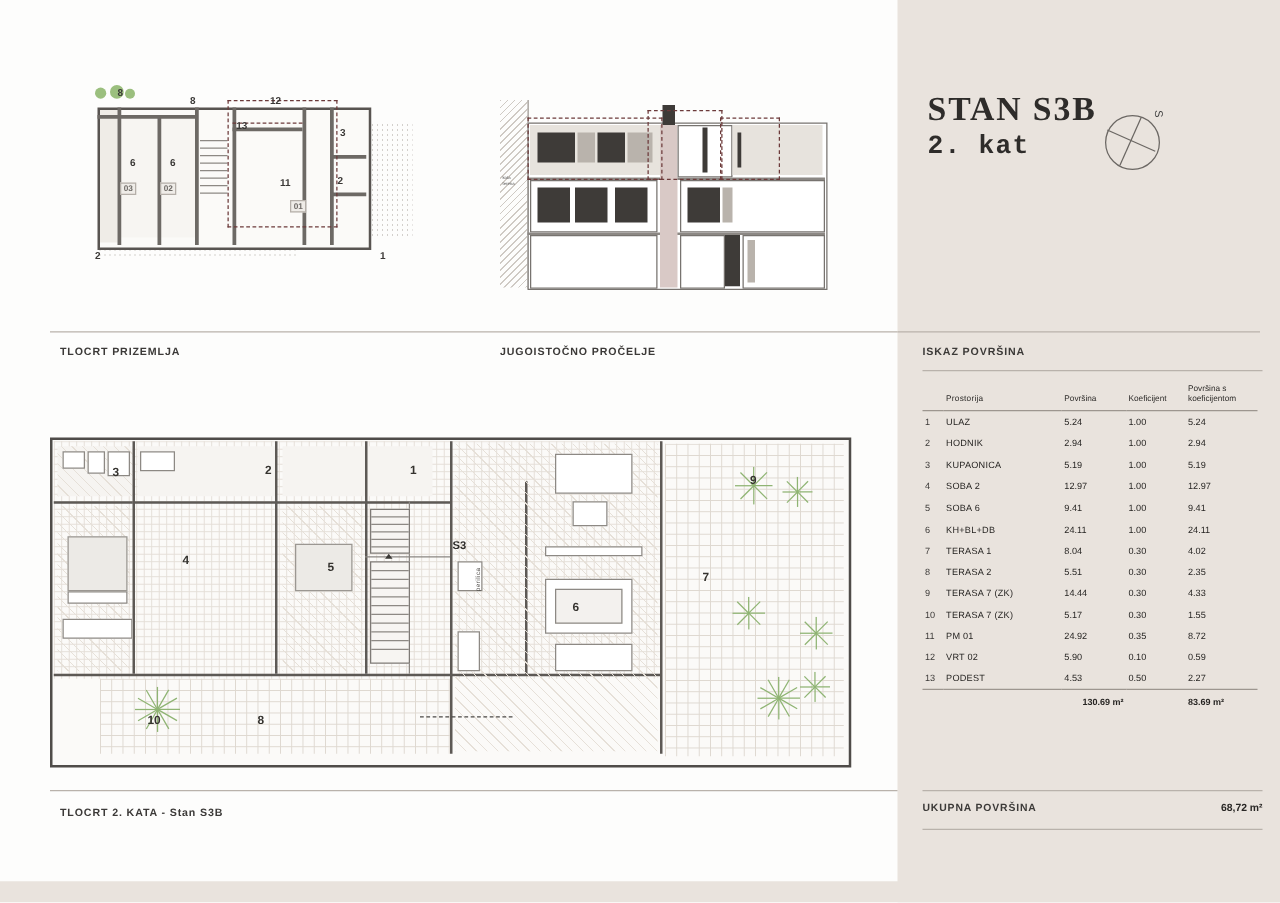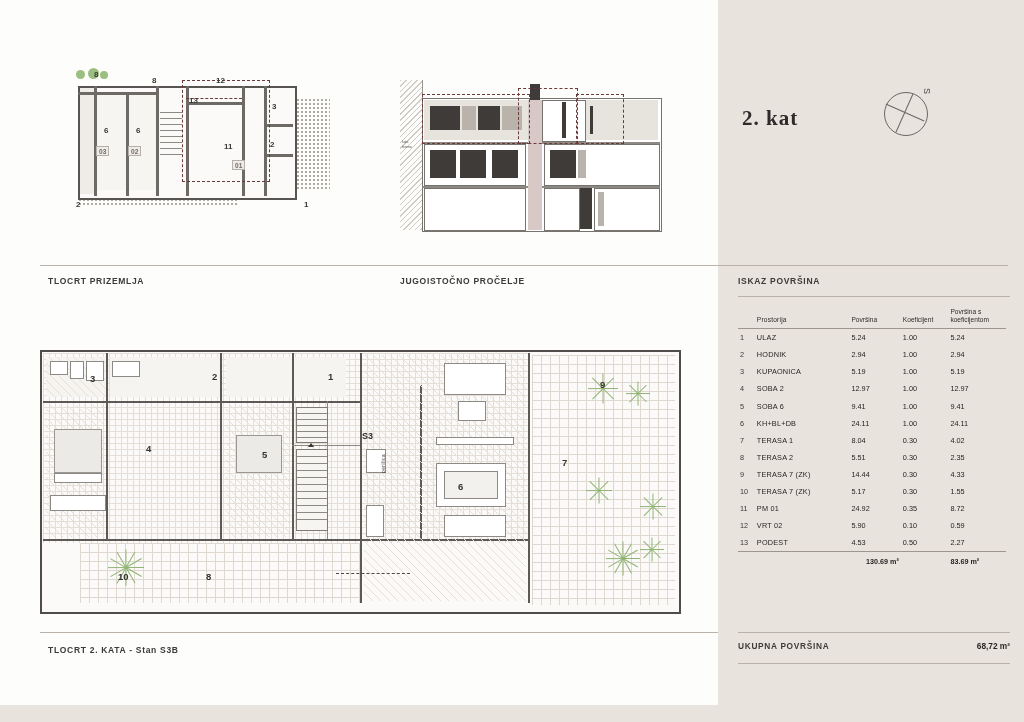--- a/index.html
+++ b/index.html
@@ -6,21 +6,21 @@
   body{width:1024px;height:722px;position:relative;font-family:"Liberation Sans",sans-serif;overflow:hidden;}
   .page{position:absolute;left:0;top:0;width:1024px;height:722px;background:#fdfcfa;}
   .rightpanel{position:absolute;left:718px;top:0;width:306px;height:722px;background:#e9e3dd;}
   .mainwhite{position:absolute;left:0;top:0;width:718px;height:722px;background:#fdfdfc;}
 
   
   .hline{position:absolute;background:#b9b2ab;height:1px;}
 
   .caption{position:absolute;font-size:8.5px;font-weight:bold;letter-spacing:0.7px;color:#3c3a38;}
   .title-main{position:absolute;left:742px;top:72px;font-family:"Liberation Serif",serif;font-size:27px;font-weight:bold;letter-spacing:1.5px;color:#2e2c2a;}
-  .title-sub{position:absolute;left:742px;top:106px;font-family:Liberation Serif, serif;font-size:21px;font-weight:bold;letter-spacing:1px;color:#2e2c2a;}
+  .title-sub{position:absolute;left:742px;top:106px;font-family:Liberation Mono, monospace;font-size:21px;font-weight:bold;letter-spacing:1px;color:#2e2c2a;}
 
   
   .compass{position:absolute;left:884px;top:92px;width:44px;height:44px;}
   .compass .c{position:absolute;left:0;top:0;width:42px;height:42px;border:1px solid #6b6763;border-radius:50%;}
   .compass .n{position:absolute;left:20px;top:0;width:1px;height:42px;background:#6b6763;transform:rotate(24deg);transform-origin:50% 50%;}
   .compass .e{position:absolute;left:0;top:20px;width:42px;height:1px;background:#6b6763;transform:rotate(24deg);transform-origin:50% 50%;}
   .compass .lab{position:absolute;left:40px;top:-6px;font-size:9px;color:#444;transform:rotate(90deg);}
 
   
   .tbl{position:absolute;left:738px;top:308px;width:268px;font-size:7.3px;color:#262422;}
@@ -98,20 +98,21 @@
   <div class="rightpanel"></div>
 
   <div class="hline" style="left:40px;top:265px;width:678px;"></div>
   <div class="hline" style="left:718px;top:265px;width:290px;"></div>
   <div class="hline" style="left:40px;top:632px;width:678px;"></div>
   <div class="hline" style="left:738px;top:632px;width:272px;"></div>
   <div class="hline" style="left:738px;top:663px;width:272px;"></div>
   <div class="hline" style="left:738px;top:296px;width:272px;"></div>
   <div class="hline" style="left:0px;top:705px;width:1024px;background:#e9e3dd;height:17px;"></div>
 
+  <div class="title-main">STAN S3B</div>
   <div class="title-sub">2. kat</div>
 
   <div class="compass">
     <div class="c"></div>
       <div class="n"></div>
       <div class="e"></div>
     <div class="lab">S</div>
   </div>
 
   <div class="caption" style="left:48px;top:276px;">TLOCRT PRIZEMLJA</div>

